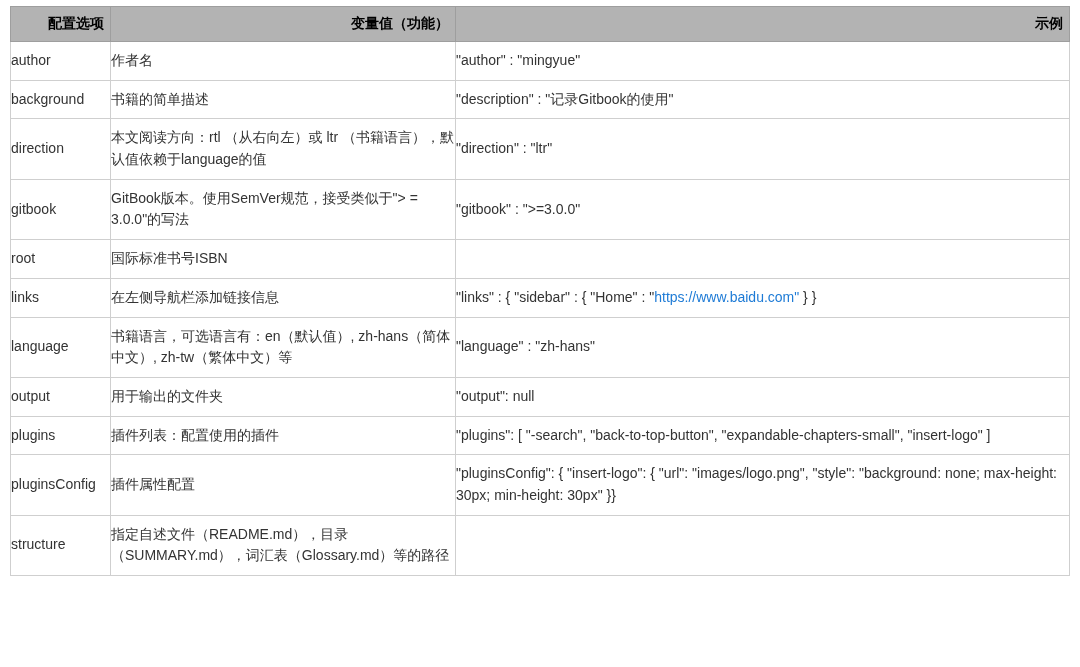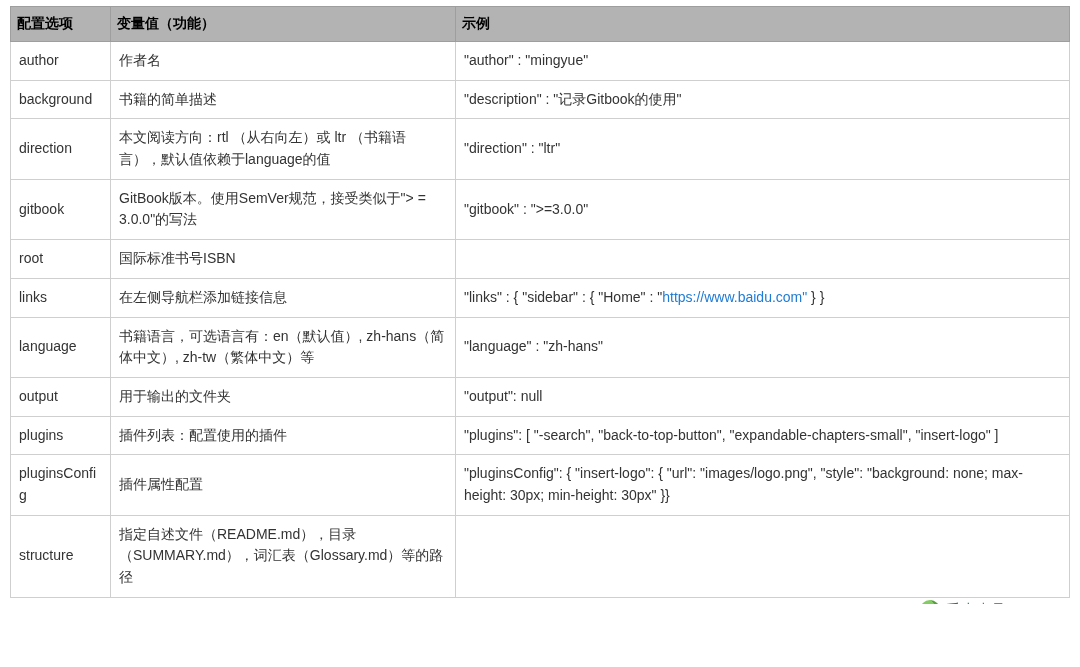--- a/index.html
+++ b/index.html
@@ -1,19 +1,19 @@
 <!DOCTYPE html>
 <html><head>
 <meta charset="utf-8">
 <style>
 html,body{margin:0;padding:0;background:#fff;font-family:-apple-system,BlinkMacSystemFont,"Segoe UI","PingFang SC","Hiragino Sans GB","Microsoft YaHei",sans-serif;font-size:14px;color:#333;}
 .wrap{box-sizing:border-box;width:1080px;padding:6px 10px;}
 table{border-collapse:collapse;width:100%;table-layout:fixed;border:1px solid #bfbfbf;}
-thead th{background:#b3b3b3;color:#000;font-weight:700;text-align:left;padding:8px 6px;border:1px solid #9e9e9e;margin-top:14px;}
-tbody td{border:1px solid #cfcfcf;padding:8px 8px;vertical-align:middle;line-height:1.55;word-break:break-word;}
+thead th{background:#b3b3b3;color:#000;font-weight:700;text-align:right;padding:8px 6px;border:1px solid #9e9e9e;margin-top:14px;}
+tbody td{border:1px solid #cfcfcf;padding:8px 0;vertical-align:middle;line-height:1.55;word-break:break-word;}
 col.c1{width:100px;} col.c2{width:345px;} col.c3{width:auto;}
 a.link{color:#1e7bd6;text-decoration:none;}
 .watermark{position:absolute;left:920px;top:600px;display:flex;align-items:center;gap:6px;color:#14532d;font-size:15px;opacity:.85;pointer-events:none;}
 .watermark .dot{width:20px;height:20px;border-radius:50%;background:radial-gradient(circle at 35% 35%,#6fc24a 0 40%,#3a8f1f 41% 100%);display:inline-block;}
 .rel{position:relative;}
 .sp{display:inline;}
 </style>
 </head>
 <body>
 <div class="wrap rel">

